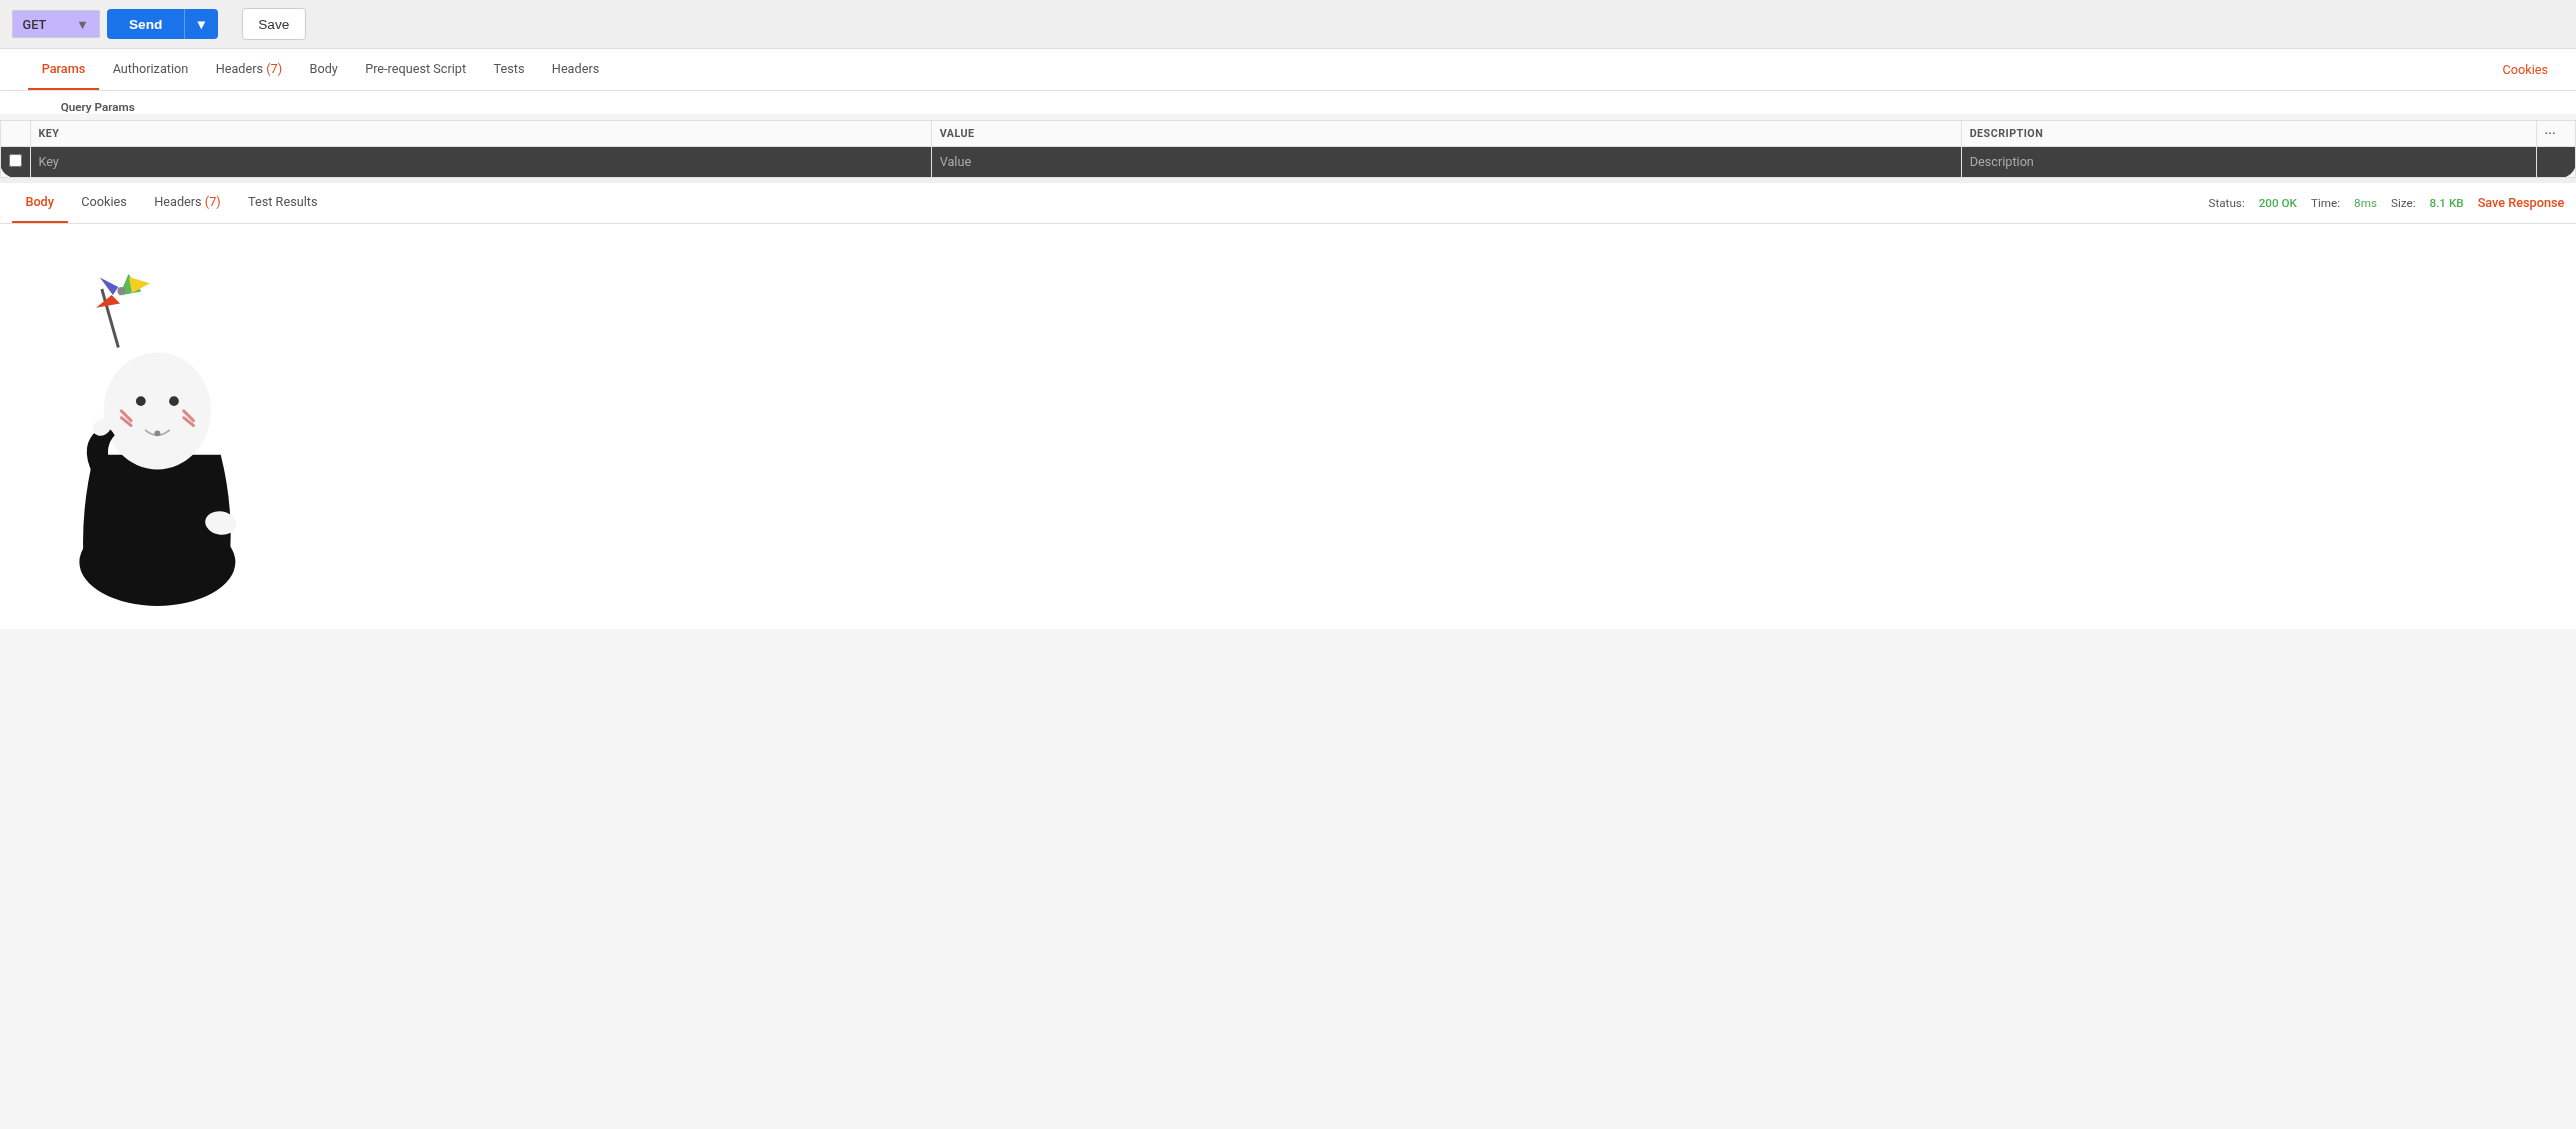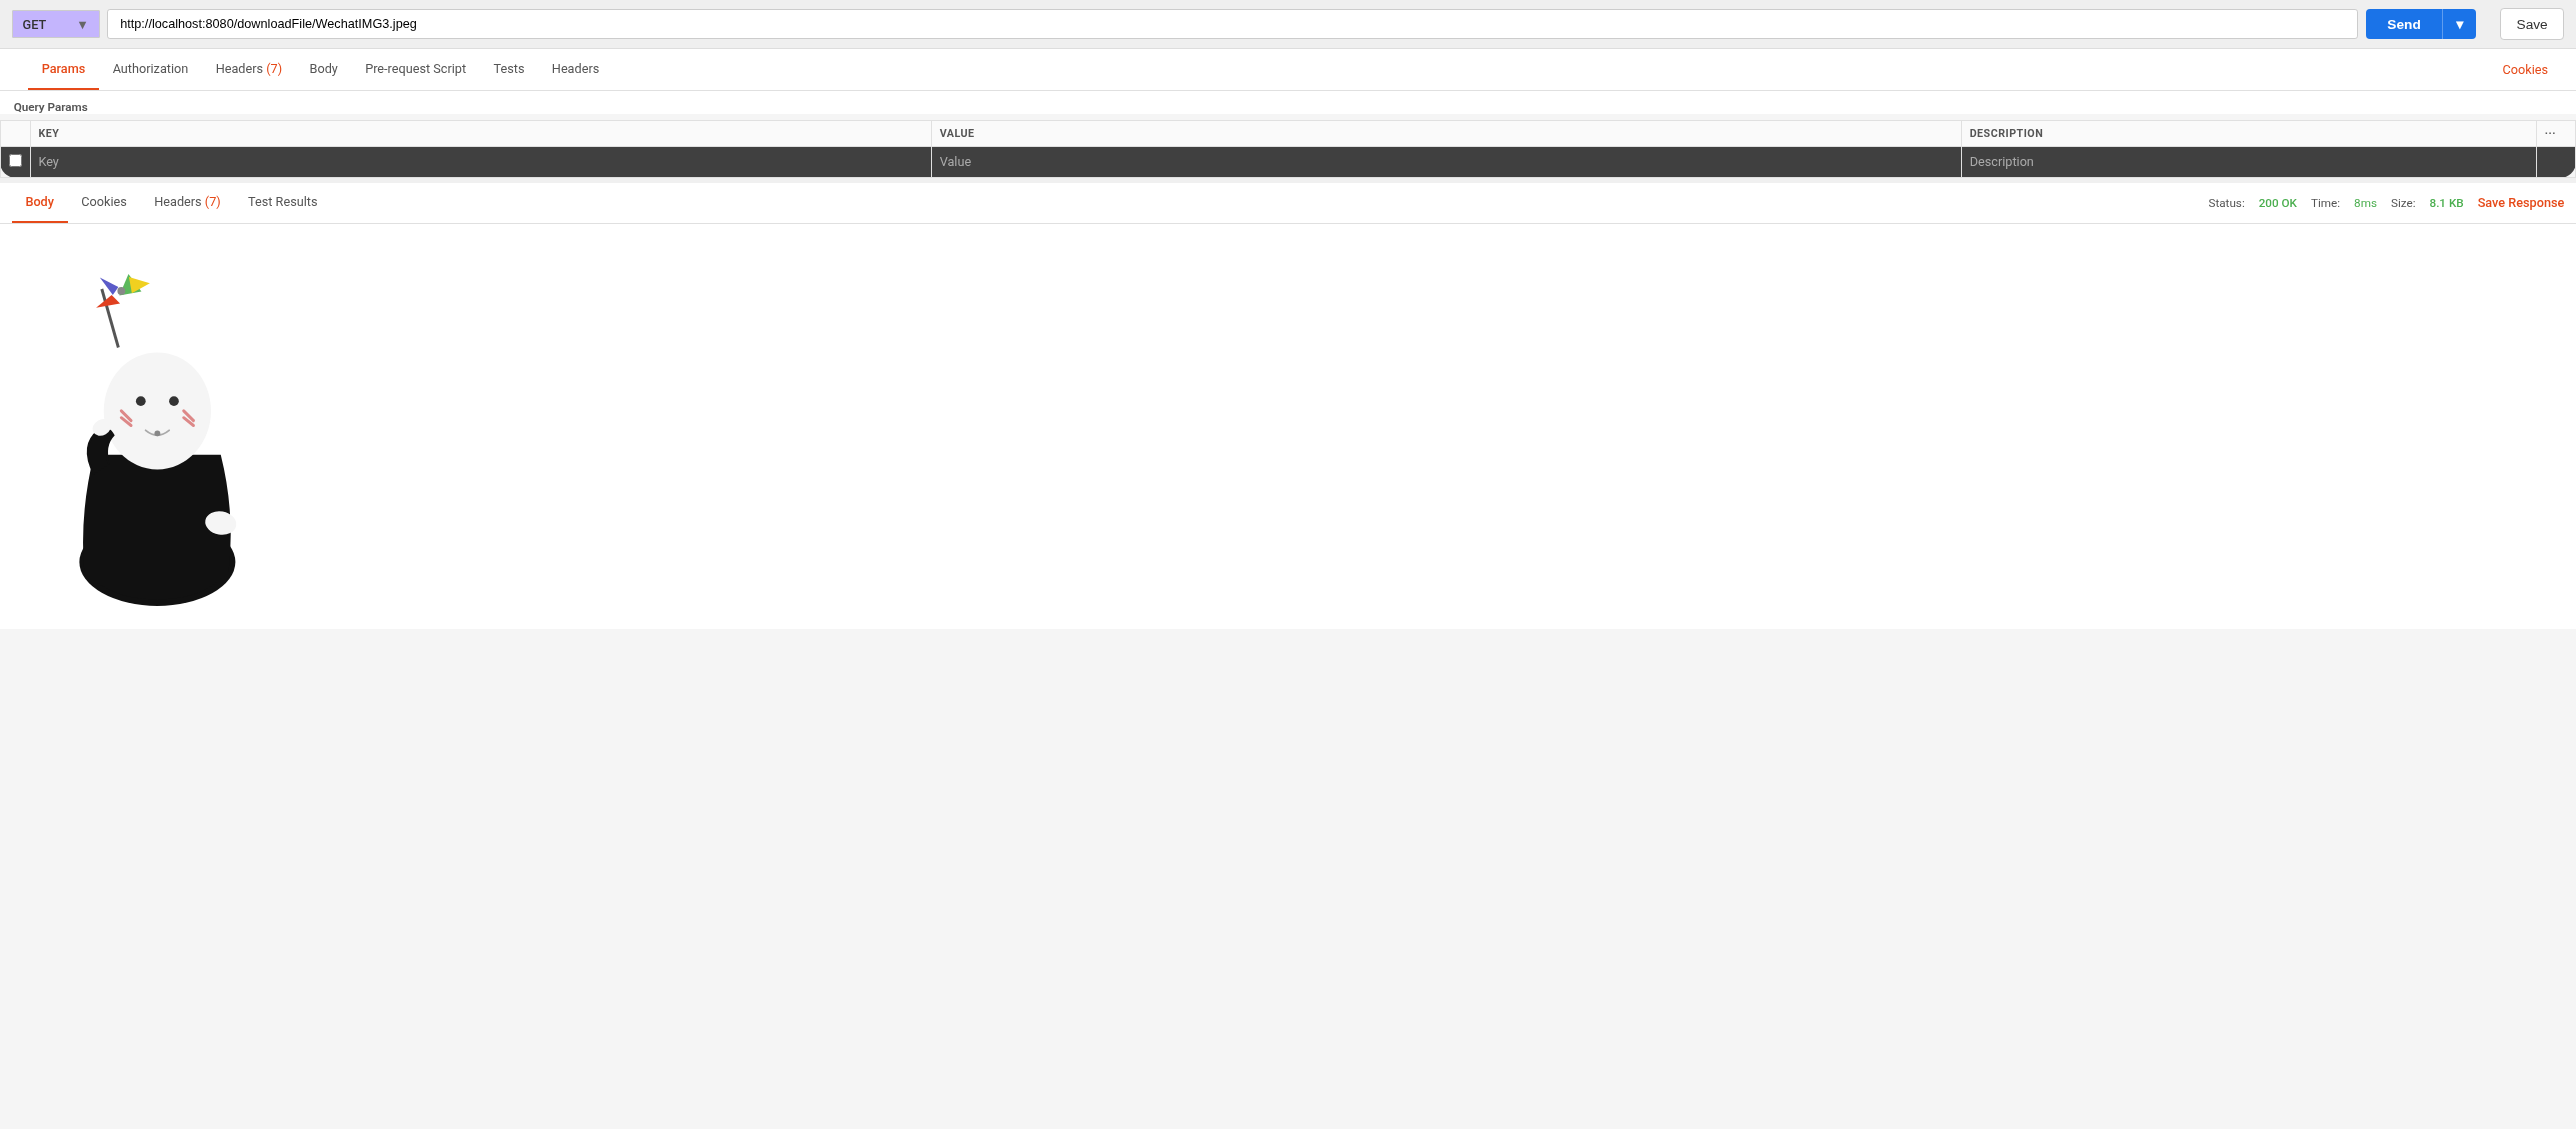--- a/index.html
+++ b/index.html
@@ -125,20 +125,21 @@
     .params-section {
       background: #fff;
       padding: 9.8px 13.7px 0 13.7px;
     }
 
     .params-section .section-title {
       font-size: 11.7px;
       font-weight: 600;
       color: #555;
       margin-bottom: 5.9px;
+      margin-left: 47px;
     }
 
     
     .params-table {
       width: 100%;
       border-collapse: collapse;
       background: #404040;
       border-radius: 16px;
     }
 
@@ -231,21 +232,20 @@
     }
   </style>
 </head>
 <body>
 
 <div class="url-bar">
   <div class="method-select">
     <span>GET</span>
     <span class="chevron">▼</span>
   </div>
-  <input class="url-input" type="text" value="http://localhost:8080/downloadFile/WechatIMG3.jpeg" style="">
   <div class="send-btn-group">
     <button class="send-btn">Send</button>
     <button class="send-dropdown-btn">▼</button>
   </div>
   <button class="save-btn">Save</button>
 </div>
 
 <div class="request-tabs">
   <div class="tab active">
     <span>Params</span>

